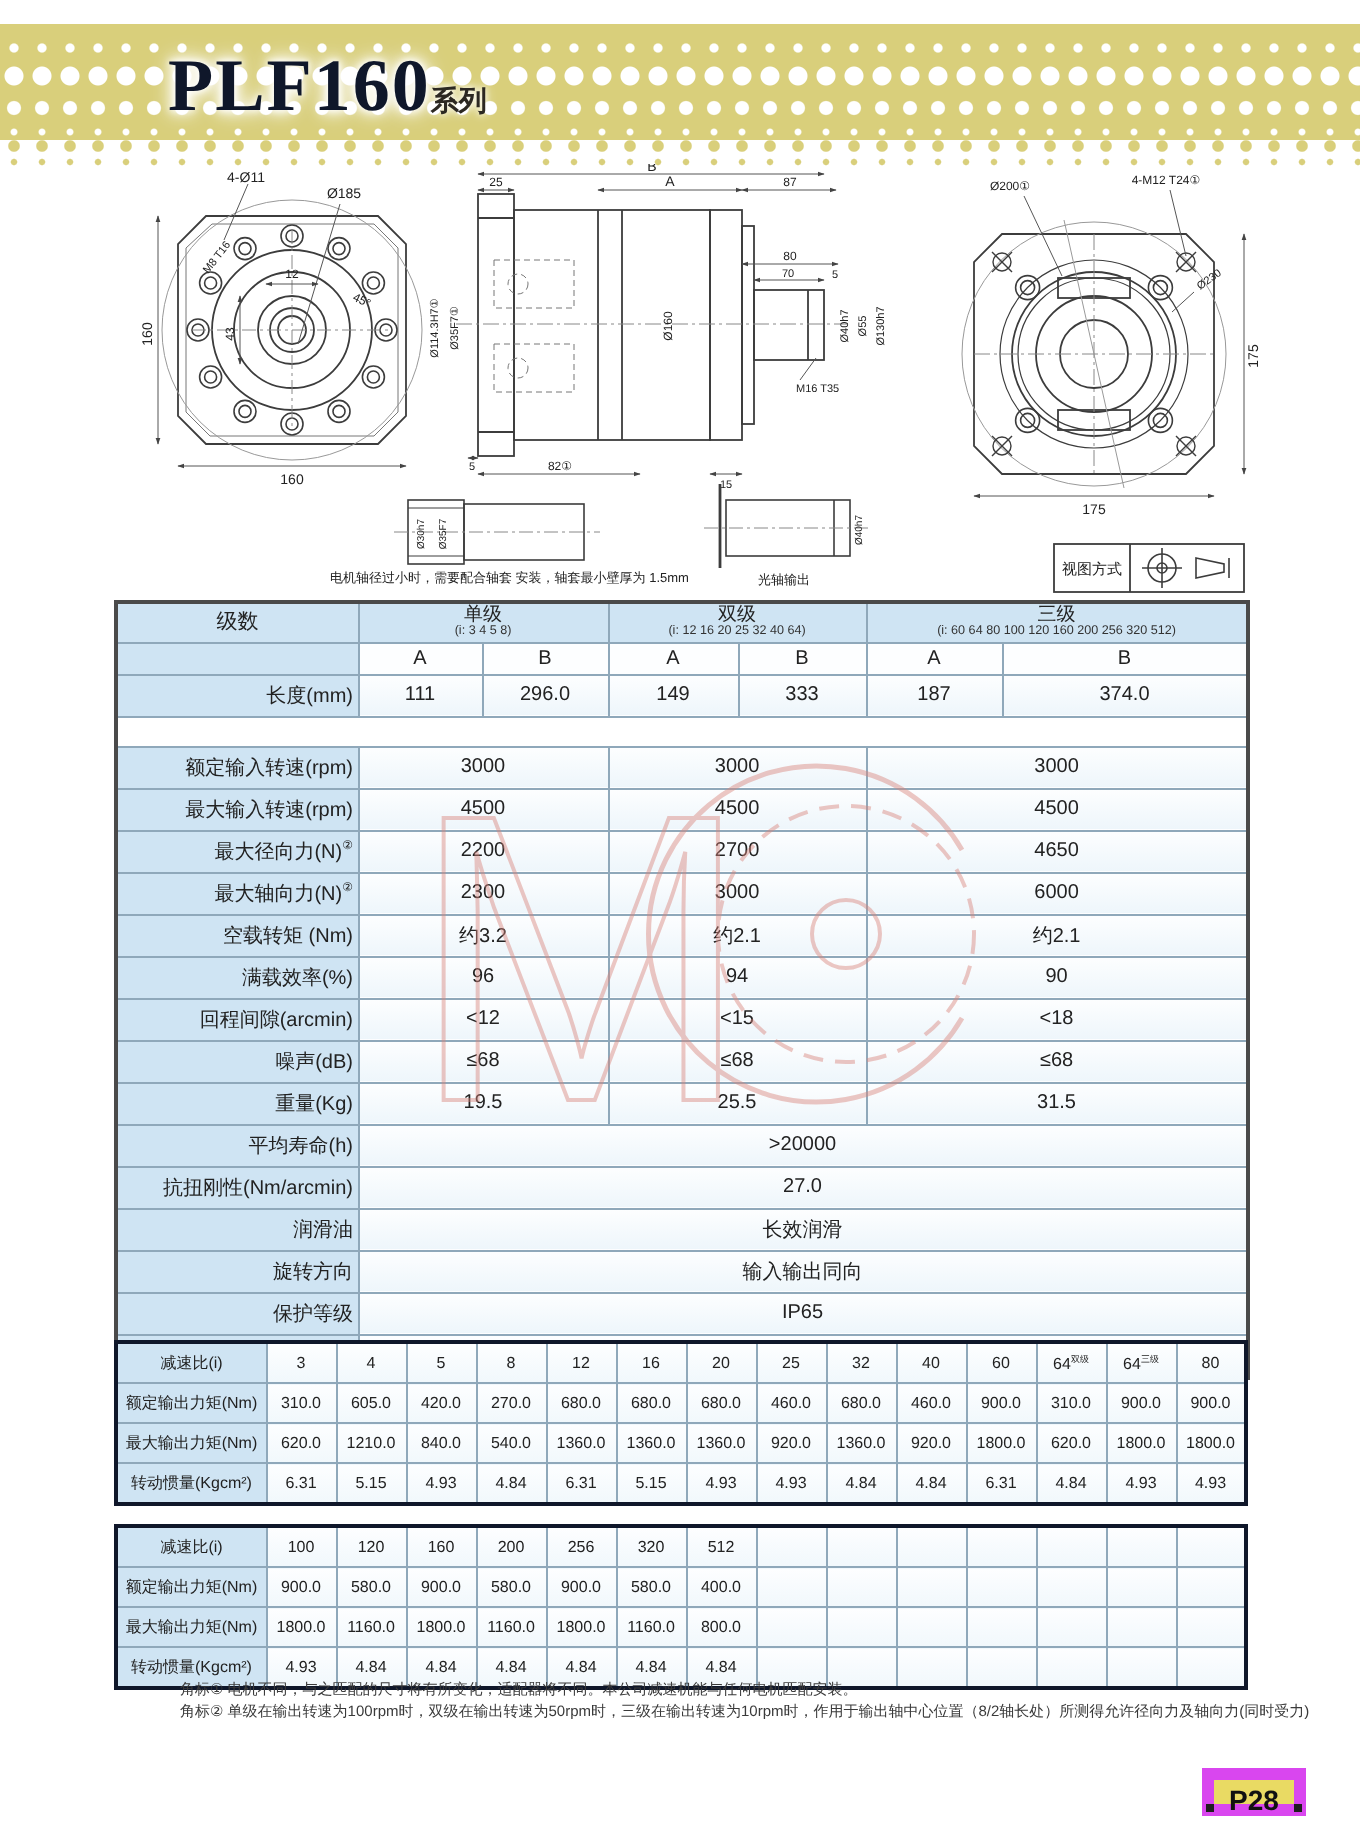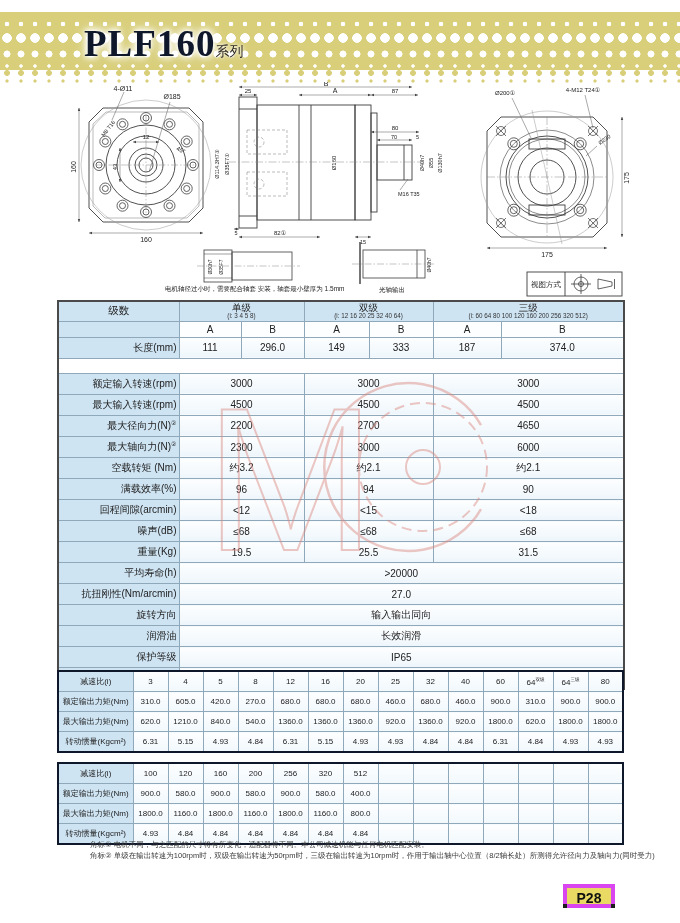--- a/index.html
+++ b/index.html
@@ -15,21 +15,21 @@
         background-size:14px 58px;}
   .band-under{position:absolute;left:0;top:70px;width:680px;height:14px;background:#fff;
         background-image:
           radial-gradient(circle at 7px 3px, #d9cf7b 2.6px, rgba(0,0,0,0) 3.2px),
           radial-gradient(circle at 7px 11px, #d9cf7b 1.3px, rgba(0,0,0,0) 1.9px);
         background-size:14px 14px;}
   .title-wrap{position:absolute;left:84px;top:22px;z-index:5;white-space:nowrap;}
   .title{font-family:"Liberation Serif","DejaVu Serif",serif;font-weight:bold;font-size:37px;
          color:#0f172a;letter-spacing:1px;
          text-shadow:0 0 3px #fff,0 0 6px #fff,0 0 9px #fff,0 0 12px #fff;}
-  .title-sub{font-size:14px;font-weight:normal;color:#2c2822;text-shadow:0 0 3px #fff,0 0 6px #fff;}
+  .title-sub{font-size:14px;font-weight:bold;color:#2c2822;text-shadow:0 0 3px #fff,0 0 6px #fff;}
   
   .drawings{position:absolute;left:0;top:82px;width:680px;height:222px;}
   svg text{font-family:"Liberation Sans","DejaVu Sans",sans-serif;}
   
   .watermark{position:absolute;left:195px;top:355px;width:310px;height:240px;opacity:.45;
              pointer-events:none;z-index:9;}
   
   table{border-collapse:collapse;table-layout:fixed;}
   .spec{position:absolute;left:57px;top:300px;width:566px;border:2px solid #4a4a4a;}
   .spec td,.spec th{border:1px solid #8fa8ba;font-weight:normal;overflow:hidden;white-space:nowrap;}
@@ -45,22 +45,22 @@
   .ratio{position:absolute;left:57px;width:566px;border:2px solid #0f172a;}
   .ratio td{border:1px solid #8fa8ba;text-align:center;font-size:8px;padding:4px 0;overflow:hidden;white-space:nowrap;
             background:linear-gradient(#fdfeff,#f1f8fc);}
   .ratio td.lbl{background:#cfe4f3;font-size:8px;text-align:center;padding:4px 1px;}
   .ratio td sup{font-size:4.5px;}
   #ratio-table-1{top:670px;}
   #ratio-table-2{top:762px;}
   
   .footnotes{position:absolute;left:58px;top:839px;width:575px;font-size:7.5px;color:#3a3a3a;line-height:11px;white-space:nowrap;margin-left:32px;}
   
-  .badge{position:absolute;left:563px;top:884px;width:52px;height:24px;background:#e9da63;
-         border:4px solid #d946ef;box-sizing:border-box;text-align:center;line-height:20px;
+  .badge{position:absolute;left:601px;top:884px;width:52px;height:24px;background:#e9da63;
+         border:6px solid #d946ef;box-sizing:border-box;text-align:center;line-height:20px;
          font-weight:bold;font-size:14px;color:#111;}
   .badge:before,.badge:after{content:"";position:absolute;width:4px;height:4px;background:#1d1d1d;}
   .badge:before{left:-4px;bottom:-4px;}
   .badge:after{right:-4px;bottom:-4px;}
 </style>
 </head>
 <body>
 
 <div class="page">
 
@@ -392,26 +392,26 @@
         </tr>
         <tr>
           <td class="lbl">平均寿命(h)</td>
           <td class="val" colspan="6">&gt;20000</td>
         </tr>
         <tr>
           <td class="lbl">抗扭刚性(Nm/arcmin)</td>
           <td class="val" colspan="6">27.0</td>
         </tr>
         <tr>
+          <td class="lbl">润滑油</td>
+          <td class="val" colspan="6">长效润滑</td>
+        </tr>
+        <tr>
           <td class="lbl">旋转方向</td>
           <td class="val" colspan="6">输入输出同向</td>
-        </tr>
-        <tr>
-          <td class="lbl">润滑油</td>
-          <td class="val" colspan="6">长效润滑</td>
         </tr>
         <tr>
           <td class="lbl">保护等级</td>
           <td class="val" colspan="6">IP65</td>
         </tr>
         <tr>
           <td class="lbl">安装方式</td>
           <td class="val" colspan="6">任意</td>
         </tr>
       </tbody>

